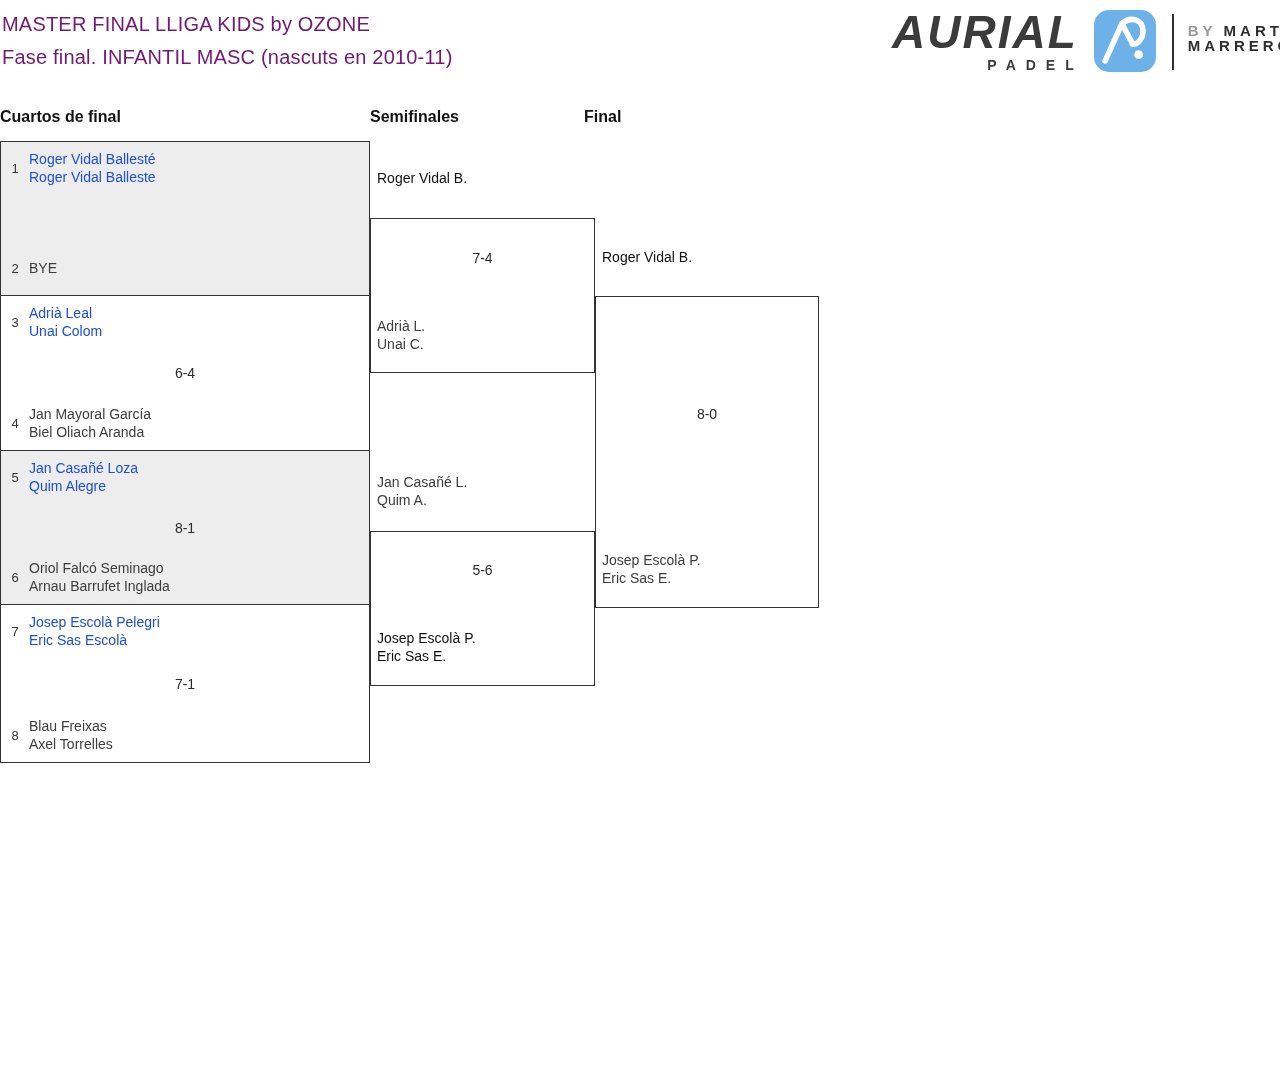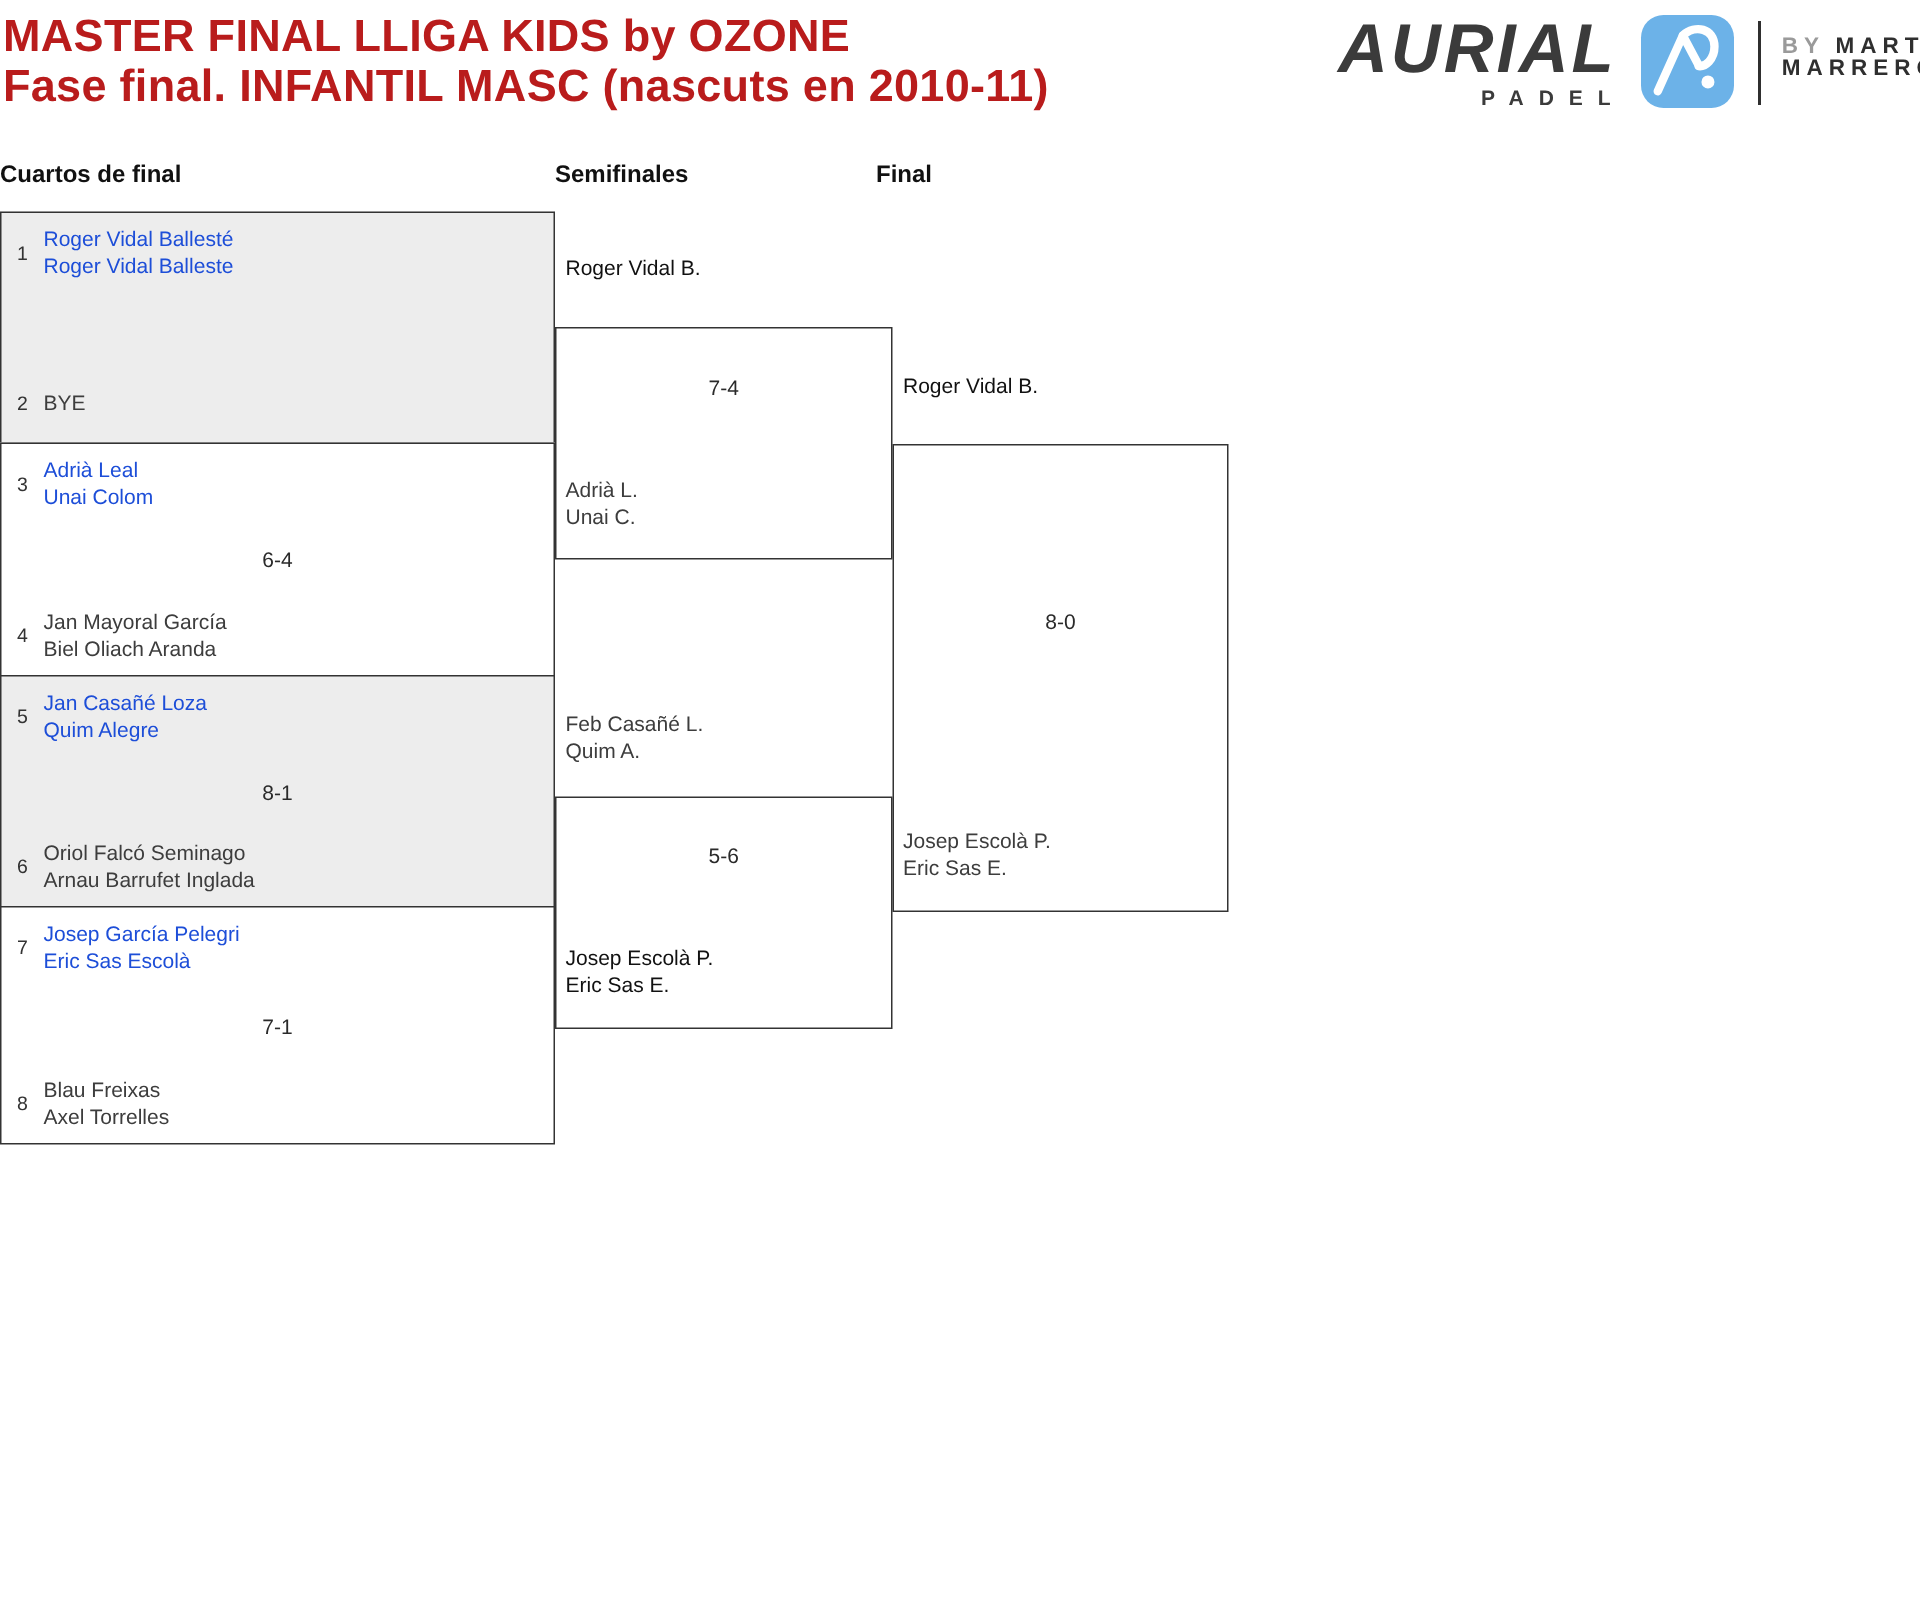--- a/index.html
+++ b/index.html
@@ -1,22 +1,22 @@
 <!DOCTYPE html>
 <html><head>
 <meta charset="utf-8">
 <style>
   *{box-sizing:border-box;margin:0;padding:0}
   html,body{background:#fff}
   body{width:1280px;height:1081px;position:relative;overflow:hidden;
        font-family:"Liberation Sans",sans-serif;color:#222}
 
   
-  .title{position:absolute;left:2px;top:8px;font-size:30px;font-weight:700;
-         color:#b91c1c;line-height:33px;letter-spacing:.2px}
+  .title{position:absolute;left:2px;top:8px;font-size:20px;font-weight:400;
+         color:#701a75;line-height:33px;letter-spacing:.2px}
   .logo{position:absolute;top:8px;left:892px;display:flex;align-items:flex-start}
   .wordmark{display:flex;flex-direction:column}
   .brand{font-size:46px;font-style:italic;font-weight:700;color:#3b3b3b;
          line-height:48px;letter-spacing:2px}
   .padel{font-size:14px;font-weight:700;color:#3b3b3b;letter-spacing:10px;
          margin-right:-6px;text-align:right;margin-top:1px}
   .appicon{width:62px;height:62px;border-radius:15px;margin-left:16px;margin-top:2px;
            display:flex;align-items:center;justify-content:center}
   .divider{width:2px;height:56px;background:#2f2f2f;margin:6px 0 0 16px}
   .byblock{margin:15px 0 0 14px;font-size:15px;font-weight:700;letter-spacing:4px;
@@ -128,21 +128,21 @@
       <div>Oriol Falcó Seminago</div>
       <div>Arnau Barrufet Inglada</div>
     </div>
   </div>
 </div>
 
 <div class="qf" style="top:604px;height:159px">
   <div class="team top">
     <span class="seed">7</span>
     <div class="names win">
-      <div>Josep García Pelegri</div>
+      <div>Josep Escolà Pelegri</div>
       <div>Eric Sas Escolà</div>
     </div>
   </div>
   <div class="score">7-1</div>
   <div class="team bot">
     <span class="seed">8</span>
     <div class="names">
       <div>Blau Freixas</div>
       <div>Axel Torrelles</div>
     </div>
@@ -155,21 +155,21 @@
   <div></div>
 </div>
 <div class="slbl" style="left:370px;width:225px;top:250px">7-4</div>
 <div class="lbl" style="left:377px;top:317px">
   <div>Adrià L.</div>
   <div>Unai C.</div>
 </div>
 
 <div class="box" style="left:370px;top:531px;width:225px;height:155px"></div>
 <div class="lbl" style="left:377px;top:473px">
-  <div>Feb Casañé L.</div>
+  <div>Jan Casañé L.</div>
   <div>Quim A.</div>
 </div>
 <div class="slbl" style="left:370px;width:225px;top:562px">5-6</div>
 <div class="lbl win" style="left:377px;top:629px">
   <div>Josep Escolà P.</div>
   <div>Eric Sas E.</div>
 </div>
 
 <div class="box" style="left:595px;top:296px;width:224px;height:312px"></div>
 <div class="lbl win" style="left:602px;top:248px">

